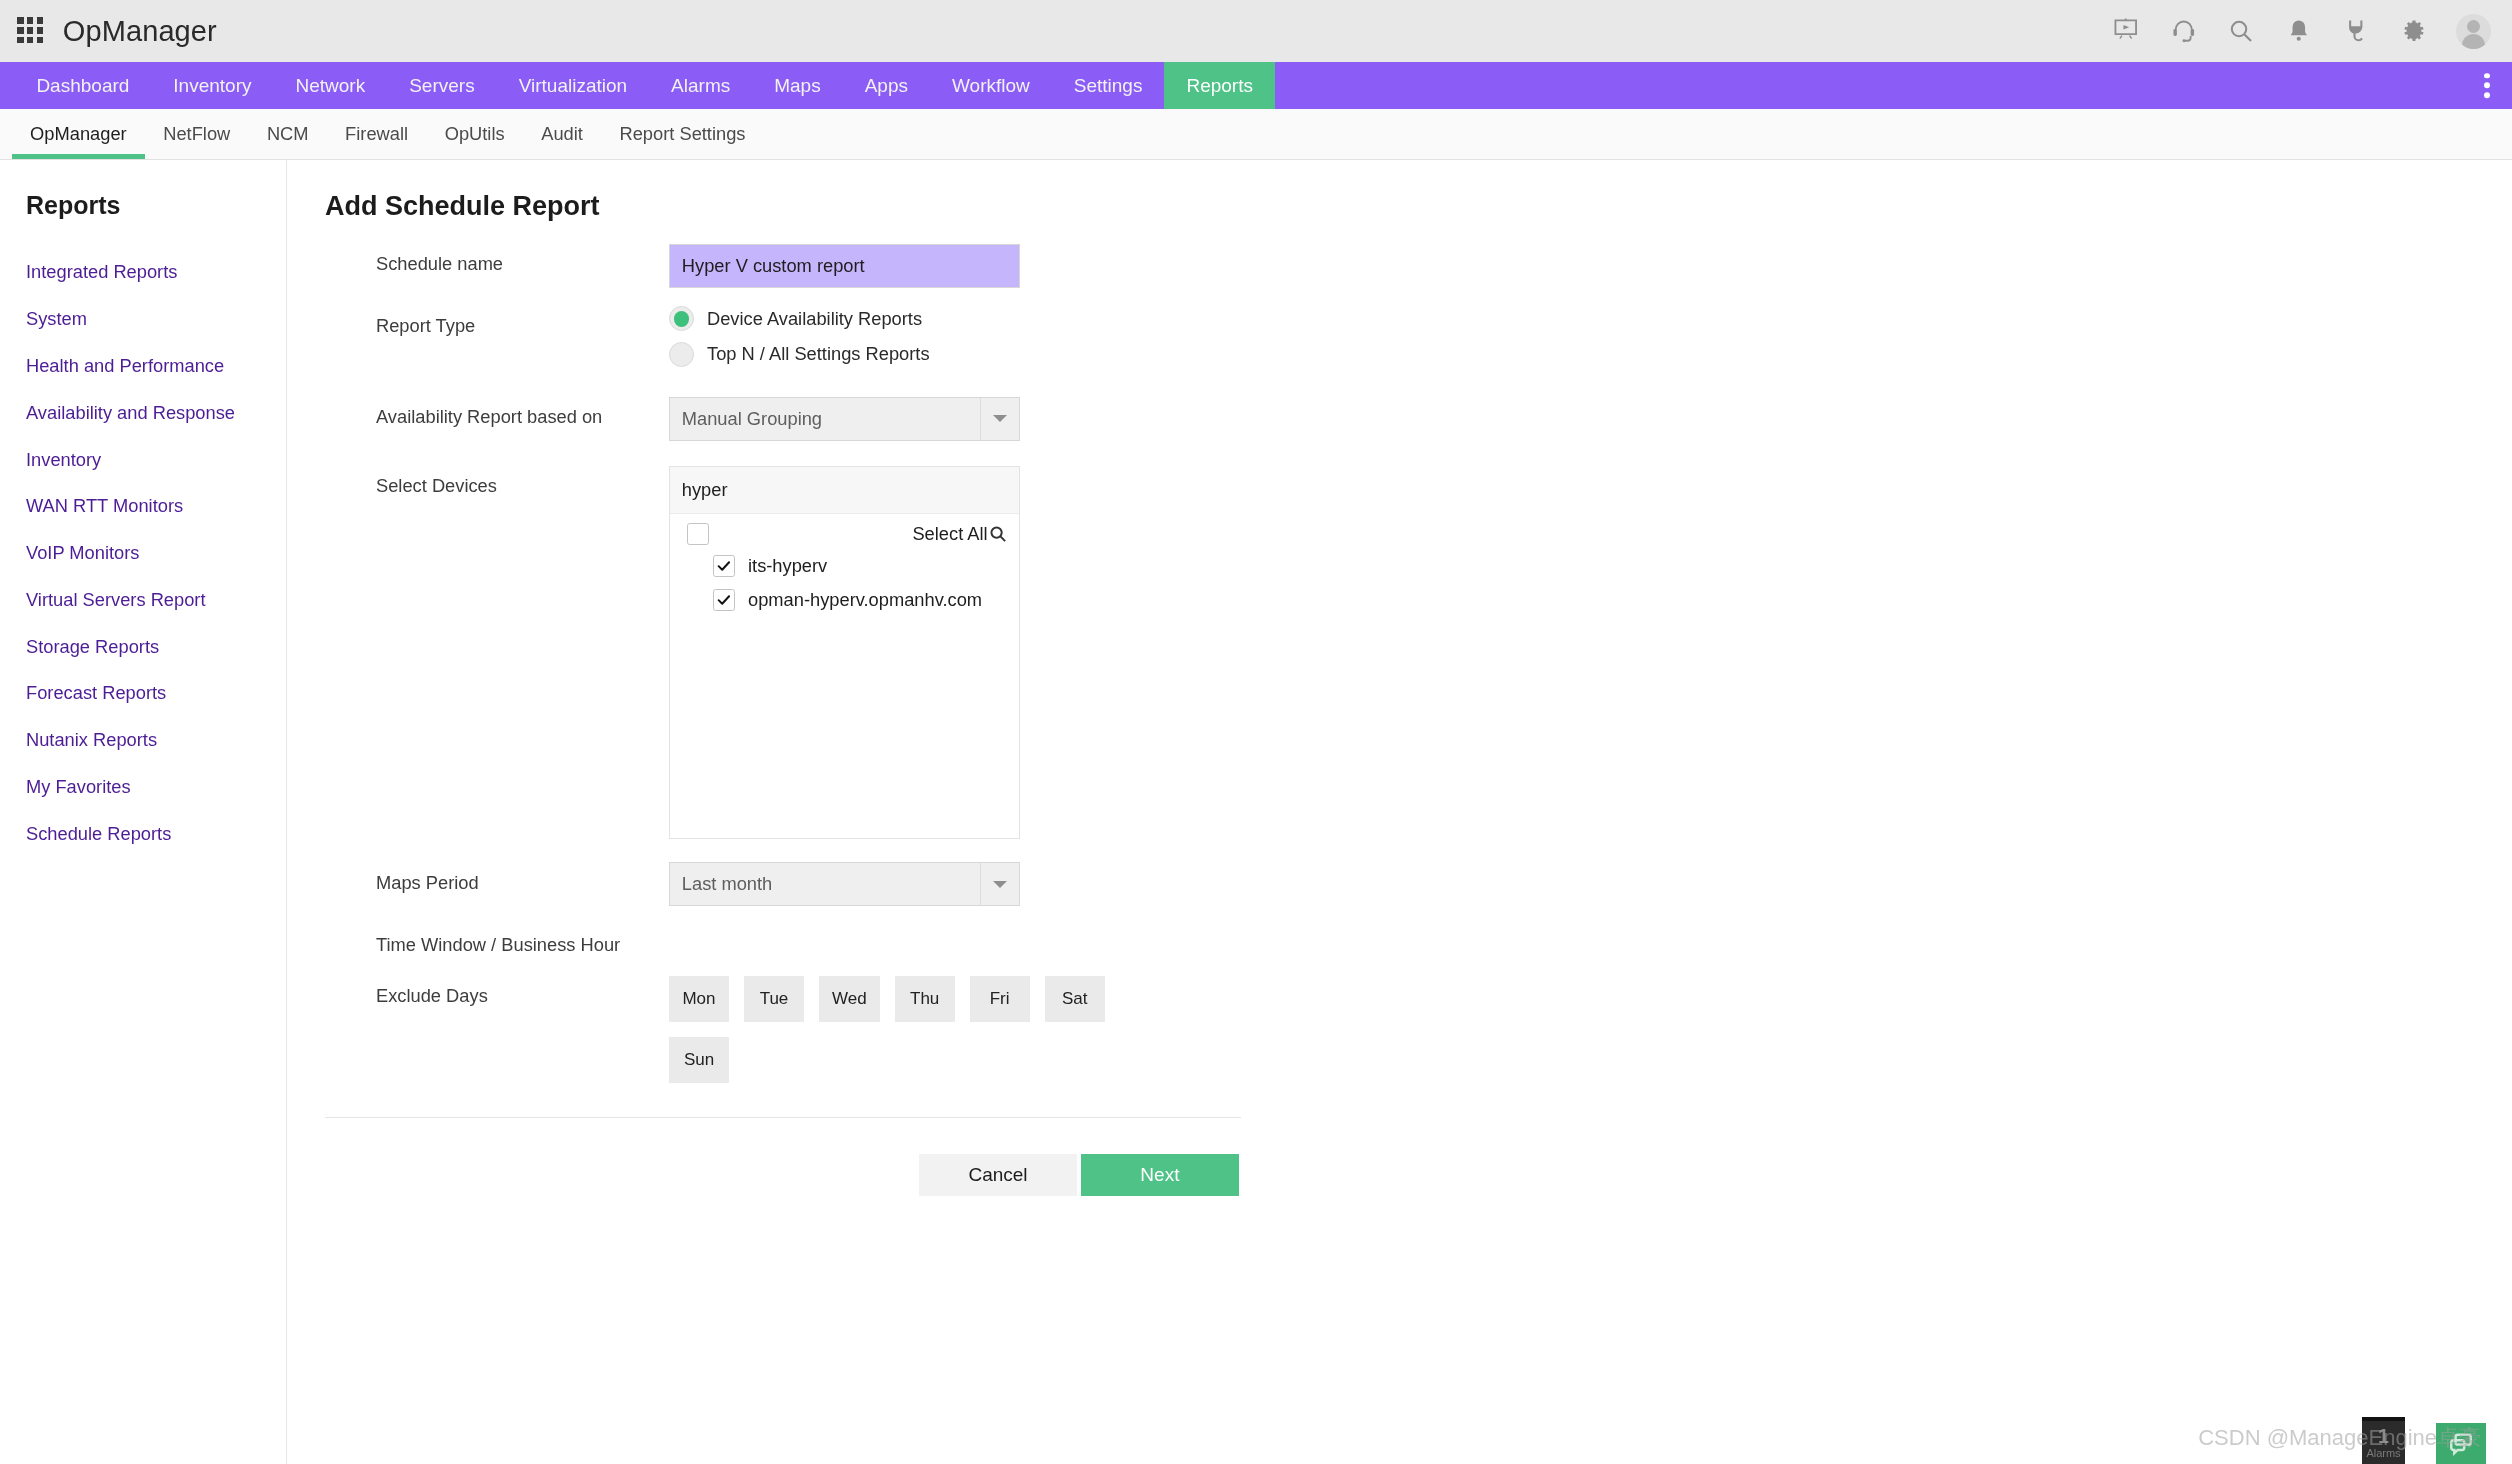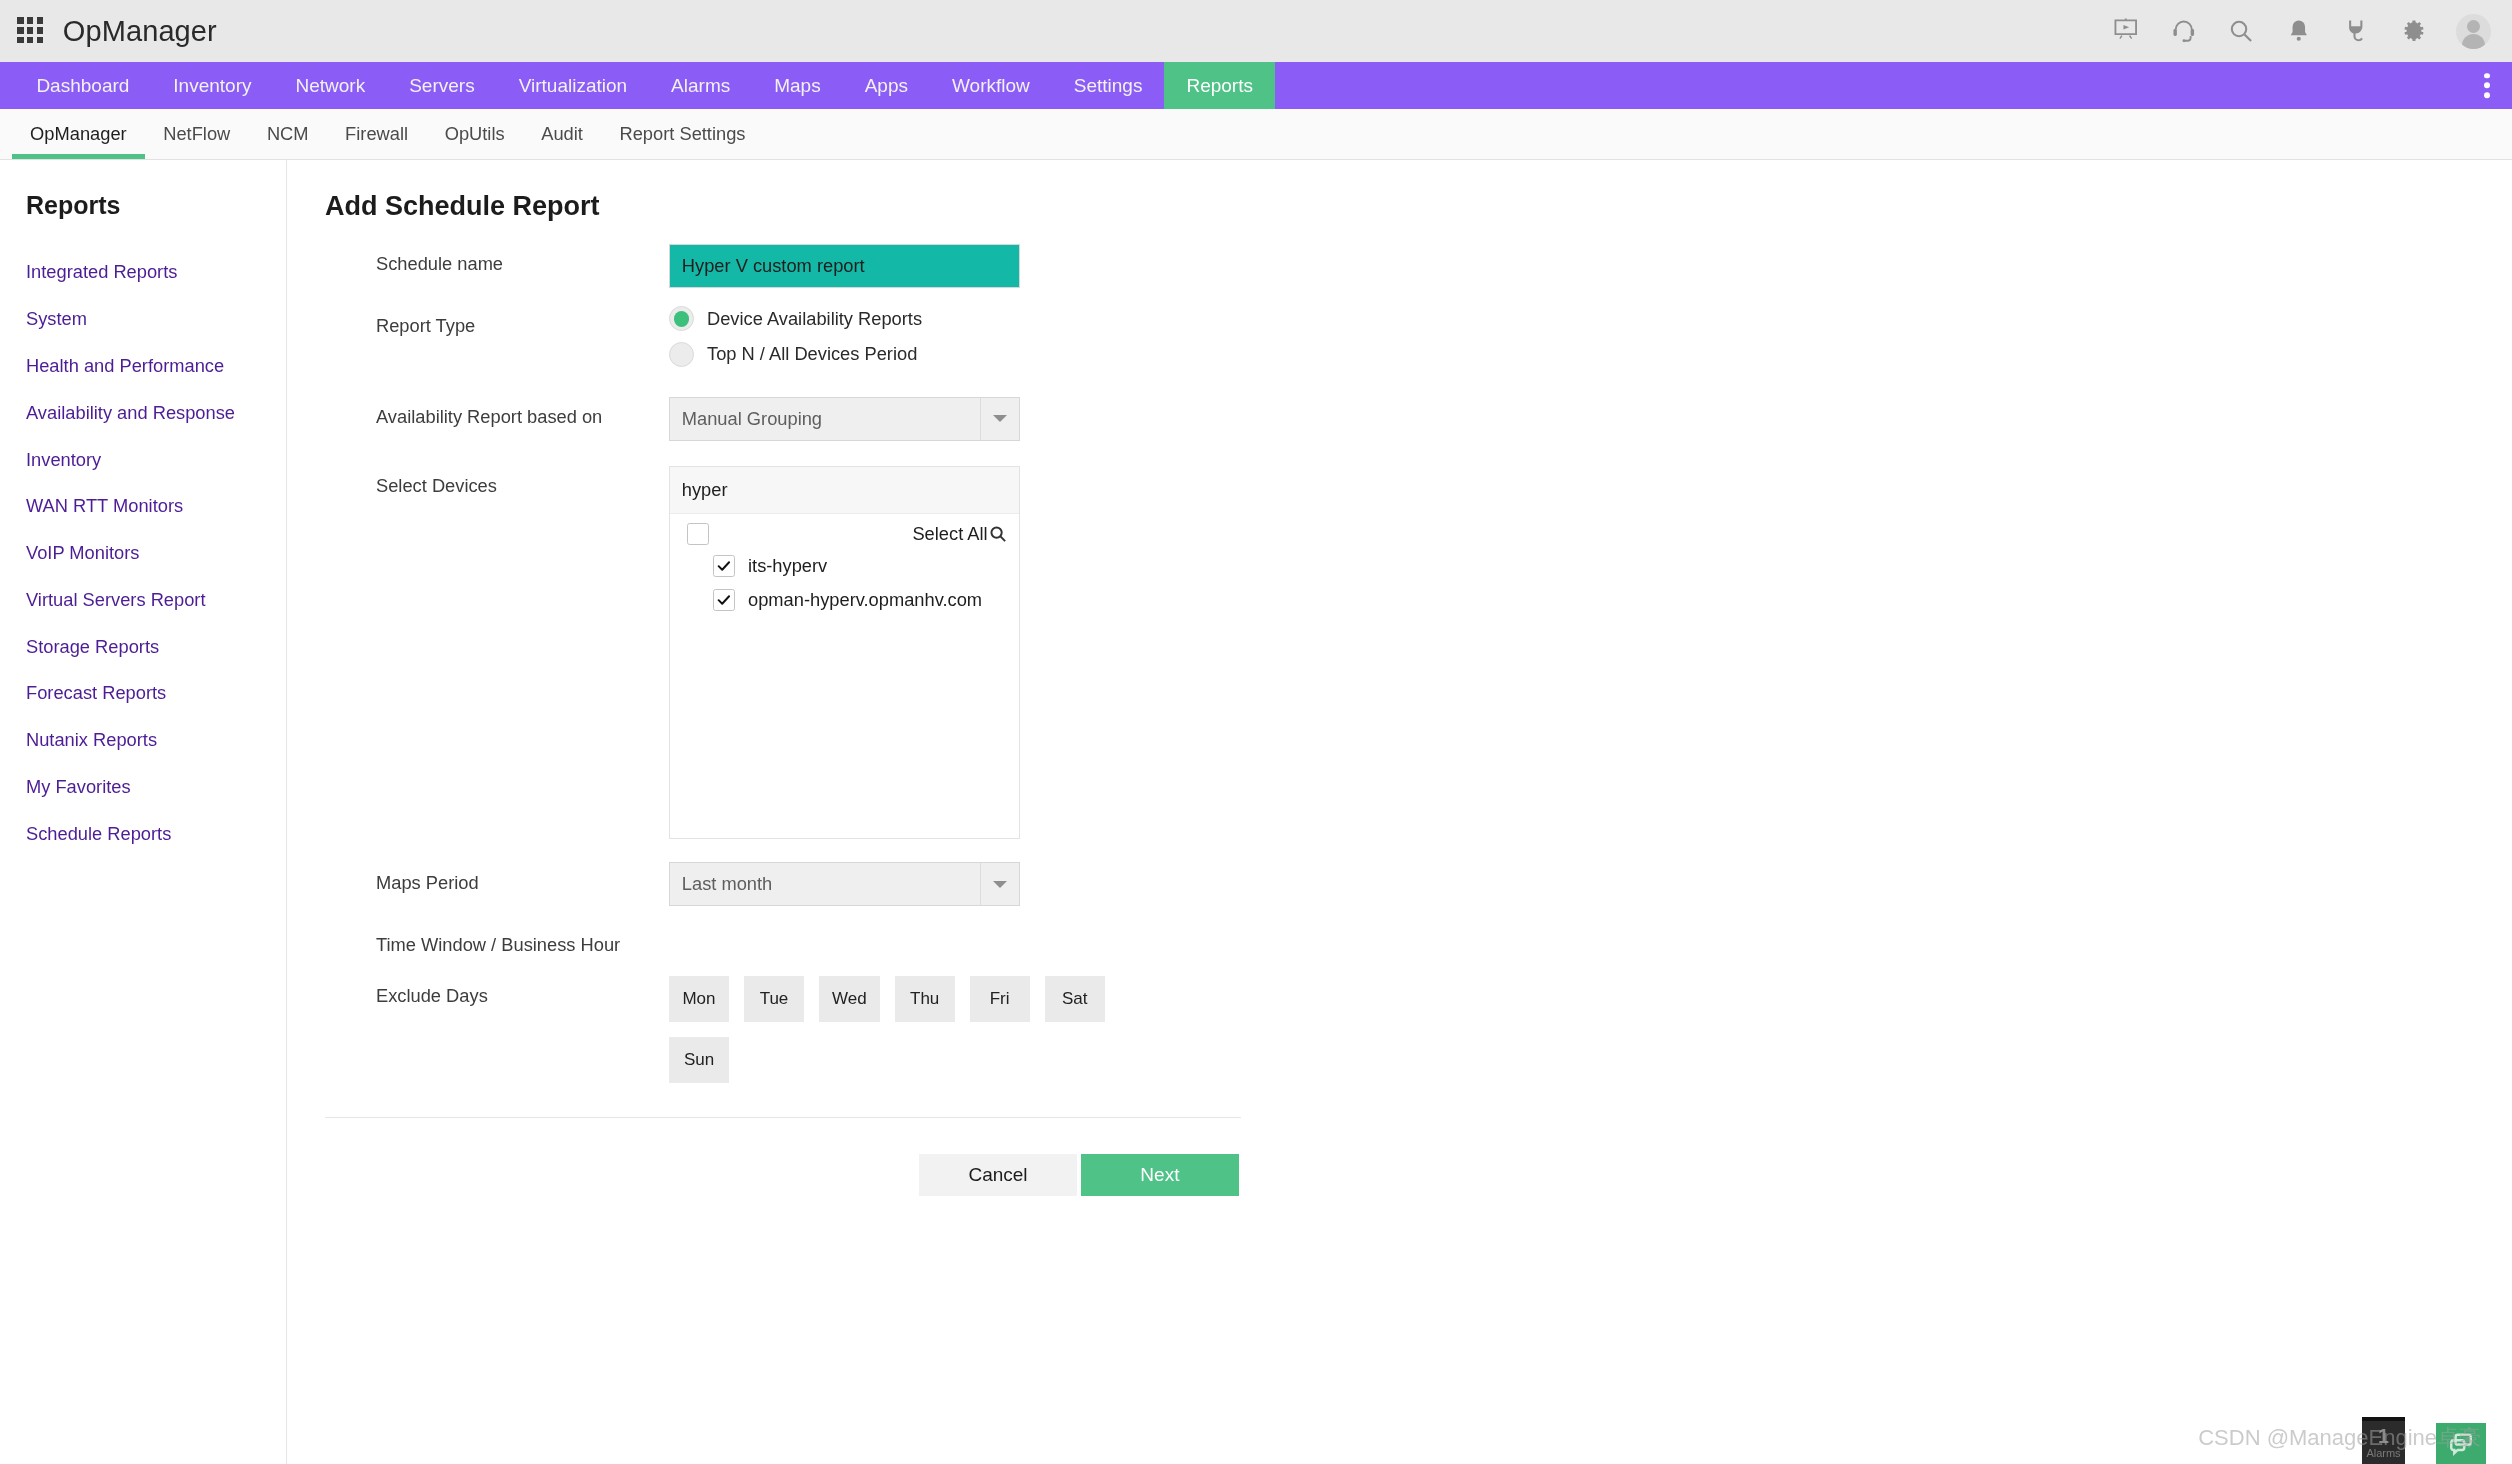--- a/index.html
+++ b/index.html
@@ -132,21 +132,21 @@
     font-size: 18.3px;
     color: #3d3d3d;
     padding-top: 9.2px;
     padding-left: 51px;
     flex-shrink: 0;
   }
   .fld { flex: 1; }
 
   .text-input {
     width: 351px; height: 44px;
-    background: #14b8a6;
+    background: #c4b5fd;
     border: 0.7px solid #d7d7d7;
     font-size: 18.3px;
     color: #1e1e1e;
     padding: 0 11.8px;
     font-family: "Liberation Sans", sans-serif;
     outline: none;
   }
 
   .radio-line { display: flex; align-items: center; margin-bottom: 10.5px; cursor: pointer; }
   .radio {
@@ -412,21 +412,21 @@
 
       <div class="row" style="margin-bottom:19.6px;">
         <div class="lbl">Report Type</div>
         <div class="fld">
           <div class="radio-line">
             <span class="radio checked"></span>
             <span class="radio-label">Device Availability Reports</span>
           </div>
           <div class="radio-line">
             <span class="radio"></span>
-            <span class="radio-label">Top N / All Devices Period</span>
+            <span class="radio-label">Top N / All Settings Reports</span>
           </div>
         </div>
       </div>
 
       <div class="row" style="margin-bottom:25px;">
         <div class="lbl">Availability Report based on</div>
         <div class="fld">
           <div class="select">
             <span class="val">Manual Grouping</span>
             <span class="arrow">

